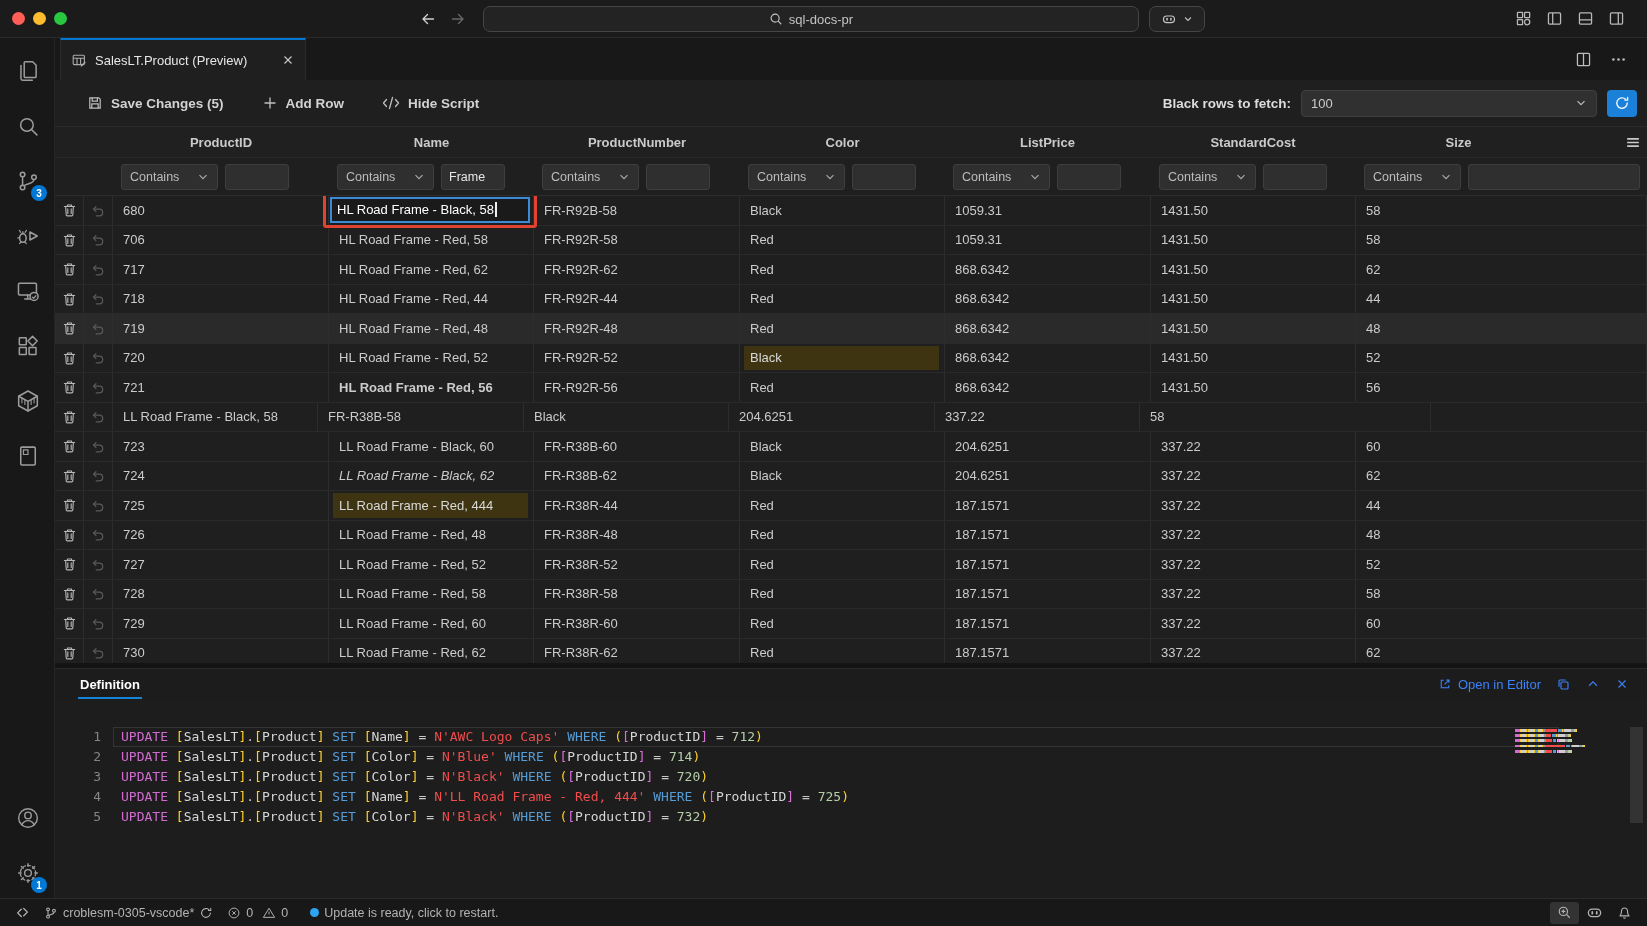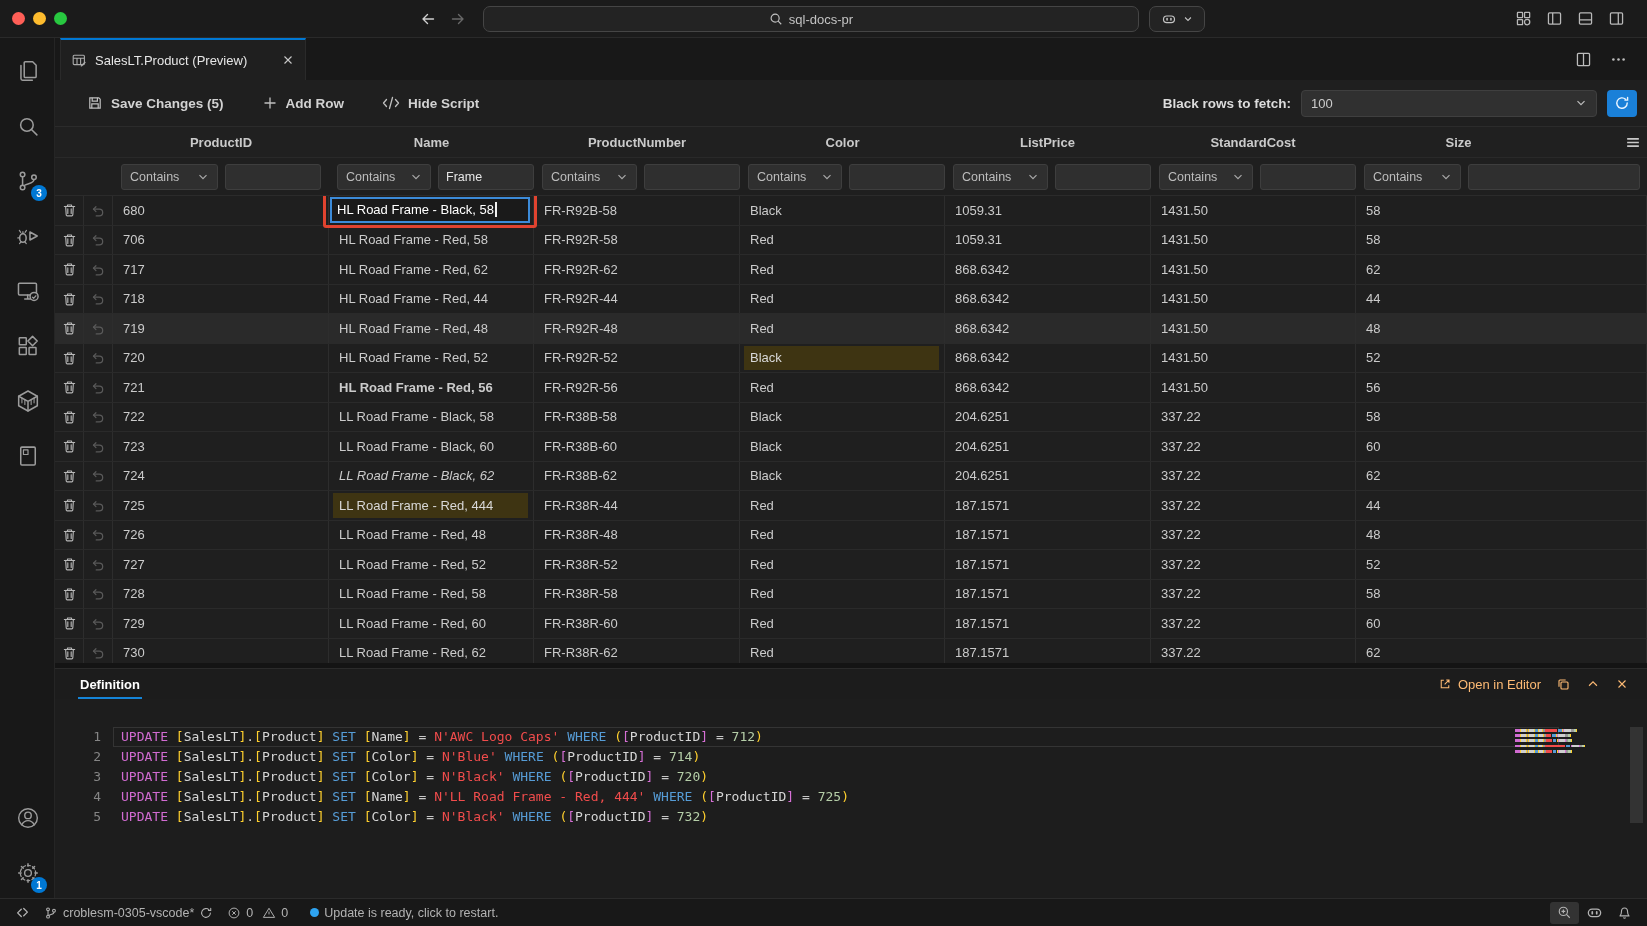--- a/index.html
+++ b/index.html
@@ -67,21 +67,21 @@
   .ghead { position:relative; height:31px; display:flex; background:#202020; border-bottom:1px solid #292929; }
   .hcell { display:flex; align-items:center; justify-content:center; font-weight:700;
     font-size:13px; color:#cacaca; flex:none; }
   .hspacer { flex:none; }
   .hmenu { position:absolute; right:5px; top:7px; color:#c9c9c9; }
   .gfilters { height:38px; display:flex; align-items:center; background:#1f1f1f; border-bottom:1px solid #2b2b2b; }
   .fcell { display:flex; align-items:center; gap:7px; padding-left:8px; flex:none; }
   .fsel { width:97px; height:26px; background:#2f2f2f; border:1px solid #3e3e3e; border-radius:3px;
     display:flex; align-items:center; padding:0 8px; color:#bdbdbd; font-size:12.5px; }
   .fsel .chev { margin-left:auto; color:#a9a9a9; }
-  .finput { width:96px; height:26px; background:#2f2f2f; border:1px solid #3e3e3e; border-radius:3px;
+  .finput { width:64px; height:26px; background:#2f2f2f; border:1px solid #3e3e3e; border-radius:3px;
     color:#e6e6e6; font-size:12.5px; padding:0 7px; font-family:inherit; outline:none; }
   .finput.wide { width:172px; }
   .gbody { height:467px; overflow:hidden; }
   .gstrip { height:6px; background:#141414; }
   .grow { display:flex; height:29.5px; background:#1f1f1f; border-bottom:1px solid #2a2a2a; position:relative; }
   .grow.hl { background:#2a2a2a; }
   .cell { flex:none; display:flex; align-items:center; padding-left:10px; font-size:13px;
     color:#cbcbcb; border-right:1px solid #2d2d2d; position:relative; overflow:visible; white-space:nowrap; }
   .cell.icon { padding:0; justify-content:center; }
   .dirty { position:absolute; left:4px; right:5px; top:2px; bottom:2px; background:#3e3412;
@@ -94,21 +94,21 @@
   .caret { width:1.5px; height:15px; background:#efefef; margin-left:1px; }
 
   
   .panel { position:absolute; left:0; top:630px; width:100%; height:230px; background:#1d1d1d;
     border-top:1px solid #2b2b2b; }
   .phead { height:30px; display:flex; align-items:center; background:#1c1c1c; }
   .ptab { margin-left:23px; position:relative; color:#fff; font-size:13px; font-weight:700;
     padding:6px 2px; }
   .ptab::after { content:''; position:absolute; left:0; right:0; bottom:-1px; height:2px; background:#1584d8; }
   .pacts { margin-left:auto; margin-right:18px; display:flex; align-items:center; gap:15px;
-    color:#fdba74; font-size:13px; }
+    color:#3b82f6; font-size:13px; }
   .pact { display:flex; align-items:center; gap:6px; }
   .pcode { position:absolute; left:0; top:30px; right:0; bottom:0; font-family:"DejaVu Sans Mono", monospace;
     font-size:13px; padding-top:28px; }
   .cline { display:flex; height:20px; line-height:20px; position:relative; }
   .cline.cur::after { content:''; position:absolute; left:58px; right:88px; top:0; bottom:0;
     border:1px solid #343434; pointer-events:none; }
   .lnum { width:46px; text-align:right; color:#858585; flex:none; }
   .lcode { margin-left:20px; white-space:pre; }
   .tk-kw1 { color:#d16bd1; } .tk-kw2 { color:#569cd6; } .tk-br1 { color:#ffd02e; }
   .tk-br2 { color:#d670d6; } .tk-id { color:#d6d6d6; } .tk-pl { color:#c8c8c8; }
@@ -626,21 +626,20 @@
               <svg width="15" height="16" viewBox="0 0 16 16" fill="none" stroke="currentColor" stroke-width="1.2" stroke-linecap="round" stroke-linejoin="round">
                 <path d="M2.5 4.2h11M5.8 4.2V2.7h4.4v1.5M3.9 4.2l.6 9.2a1 1 0 0 0 1 .9h5a1 1 0 0 0 1-.9l.6-9.2M6.2 6.6v5M9.8 6.6v5"></path>
               </svg>
             </div>
             <div class="cell icon" style="width: 29px; color: rgb(90, 90, 90);">
               <svg width="16" height="15" viewBox="0 0 16 16" fill="none" stroke="currentColor" stroke-width="1.3" stroke-linecap="round" stroke-linejoin="round">
                 <path d="M3.2 6.6h6.2a3.6 3.6 0 0 1 0 7.2H6.1"></path>
                 <path d="M5.8 4L3.2 6.6l2.6 2.6"></path>
               </svg>
             </div>
-            <div class="cell" style="width: 216px;">722</div>
             <div class="cell" style="width: 205px;">LL Road Frame - Black, 58</div>
             <div class="cell" style="width: 206px;">FR-R38B-58</div>
             <div class="cell" style="width: 205px;">Black</div>
             <div class="cell" style="width: 206px;">204.6251</div>
             <div class="cell" style="width: 205px;">337.22</div>
             <div class="cell" style="width: 291px;">58</div>
           </div>
           <div class="grow">
             <div class="cell icon" style="width: 29px; color: rgb(184, 184, 184);">
               <svg width="15" height="16" viewBox="0 0 16 16" fill="none" stroke="currentColor" stroke-width="1.2" stroke-linecap="round" stroke-linejoin="round">

